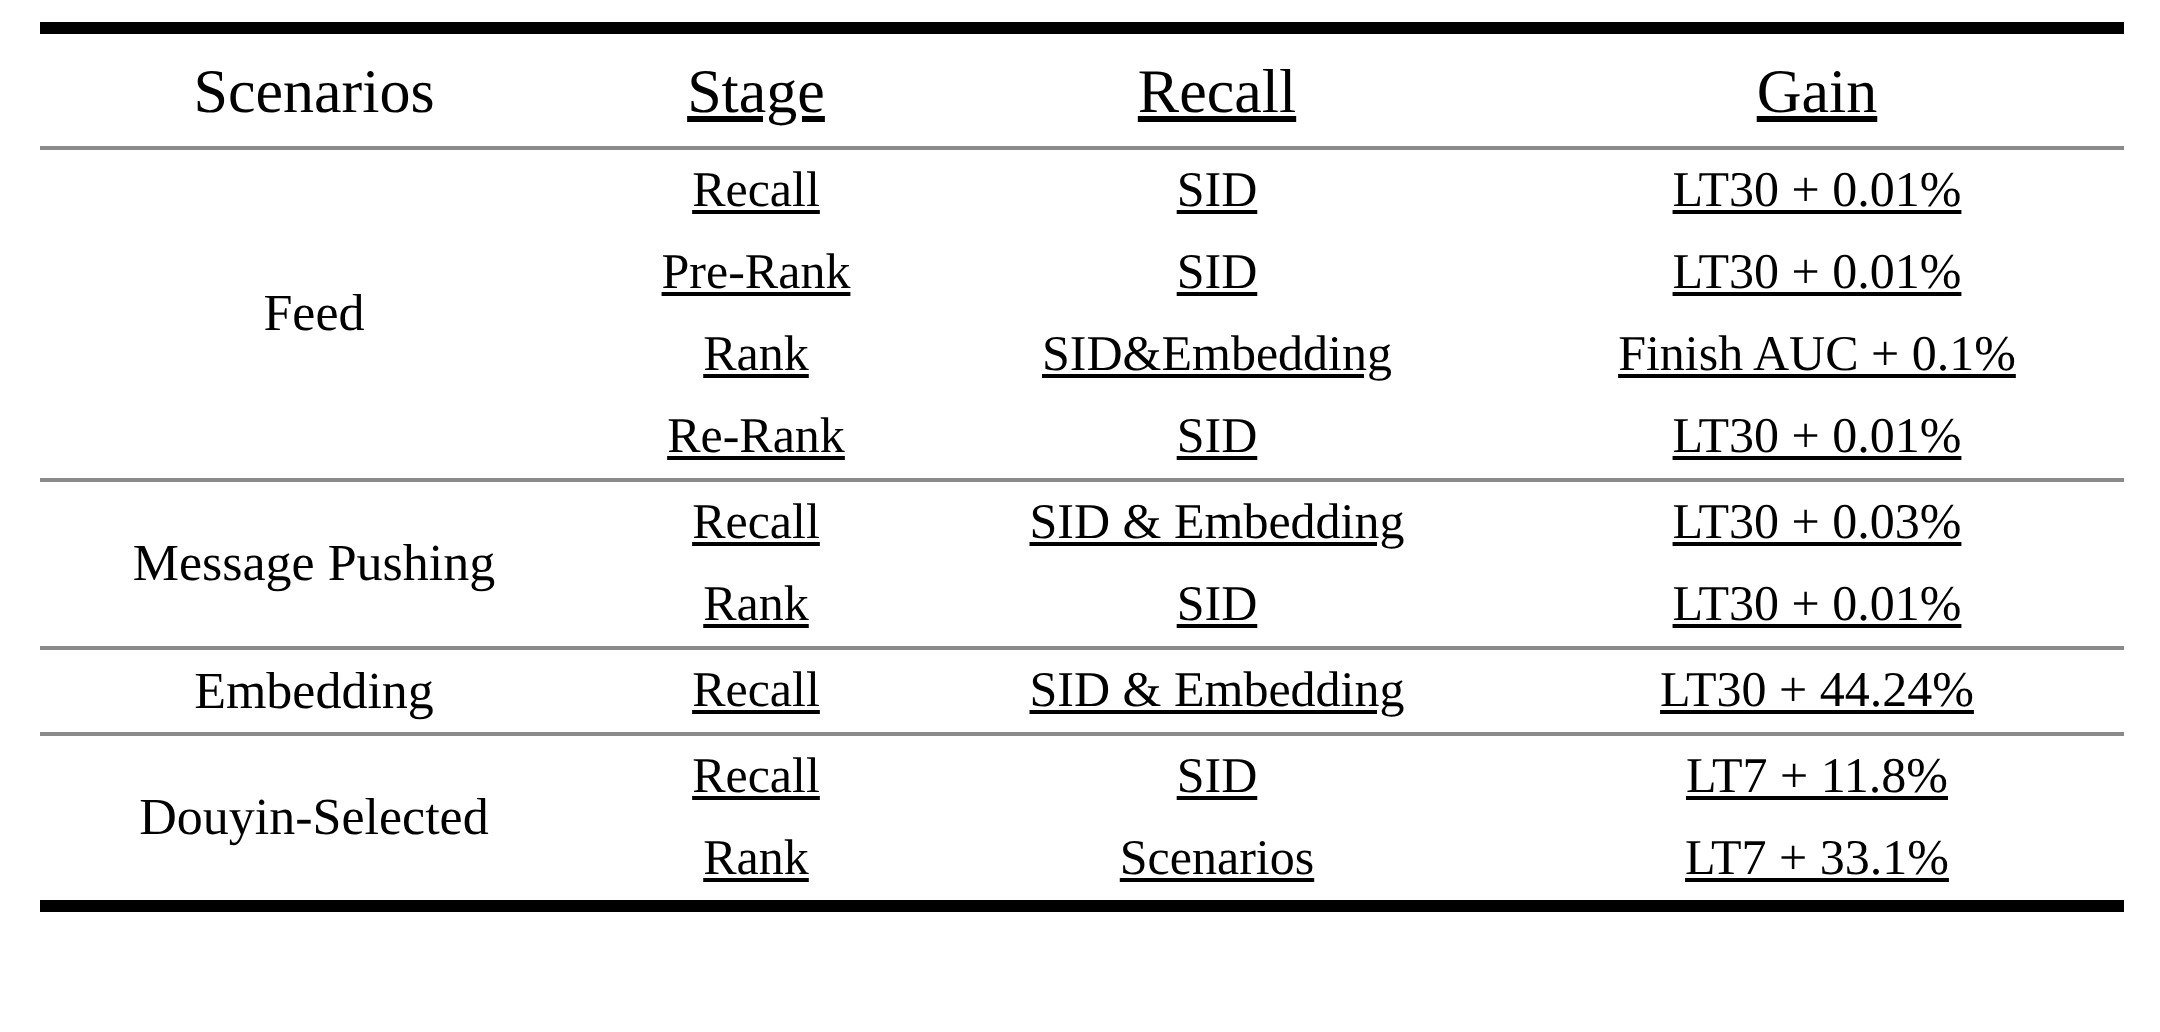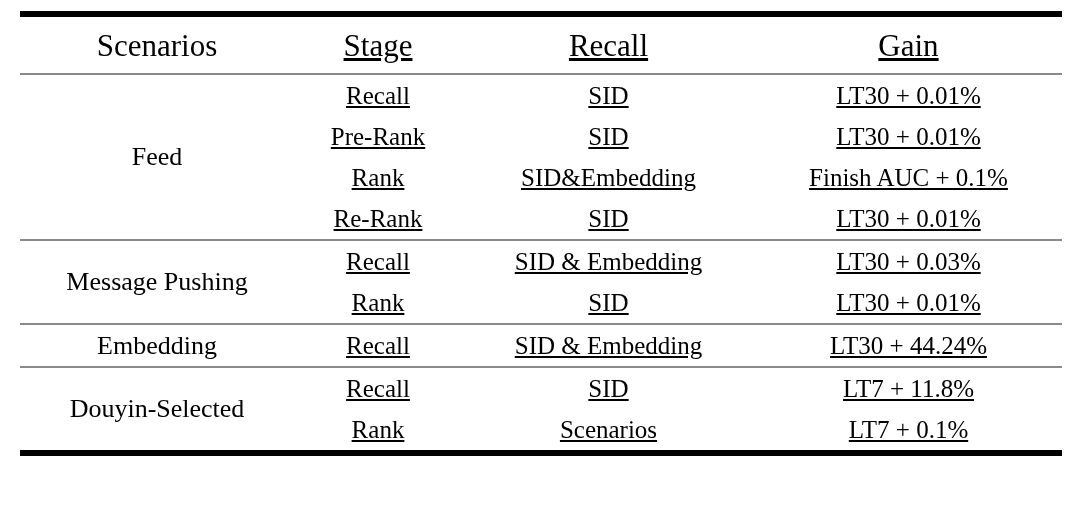--- a/index.html
+++ b/index.html
@@ -163,20 +163,20 @@
         </tr>
         <tr class="body-row">
           <td class="scen-cell" rowspan="2">Douyin-Selected</td>
           <td class="vsep-left">Recall</td>
           <td class="vsep-left">SID</td>
           <td class="vsep-left">LT7 + 11.8%</td>
         </tr>
         <tr class="body-row">
           <td class="vsep-left">Rank</td>
           <td class="vsep-left">Scenarios</td>
-          <td class="vsep-left">LT7 + 0.1%</td>
+          <td class="vsep-left">LT7 + 33.1%</td>
         </tr>
         <tr class="rule-bottom">
           <td colspan="4"></td>
         </tr>
       </tbody>
   </table>
 </div>
 
 </body></html>

